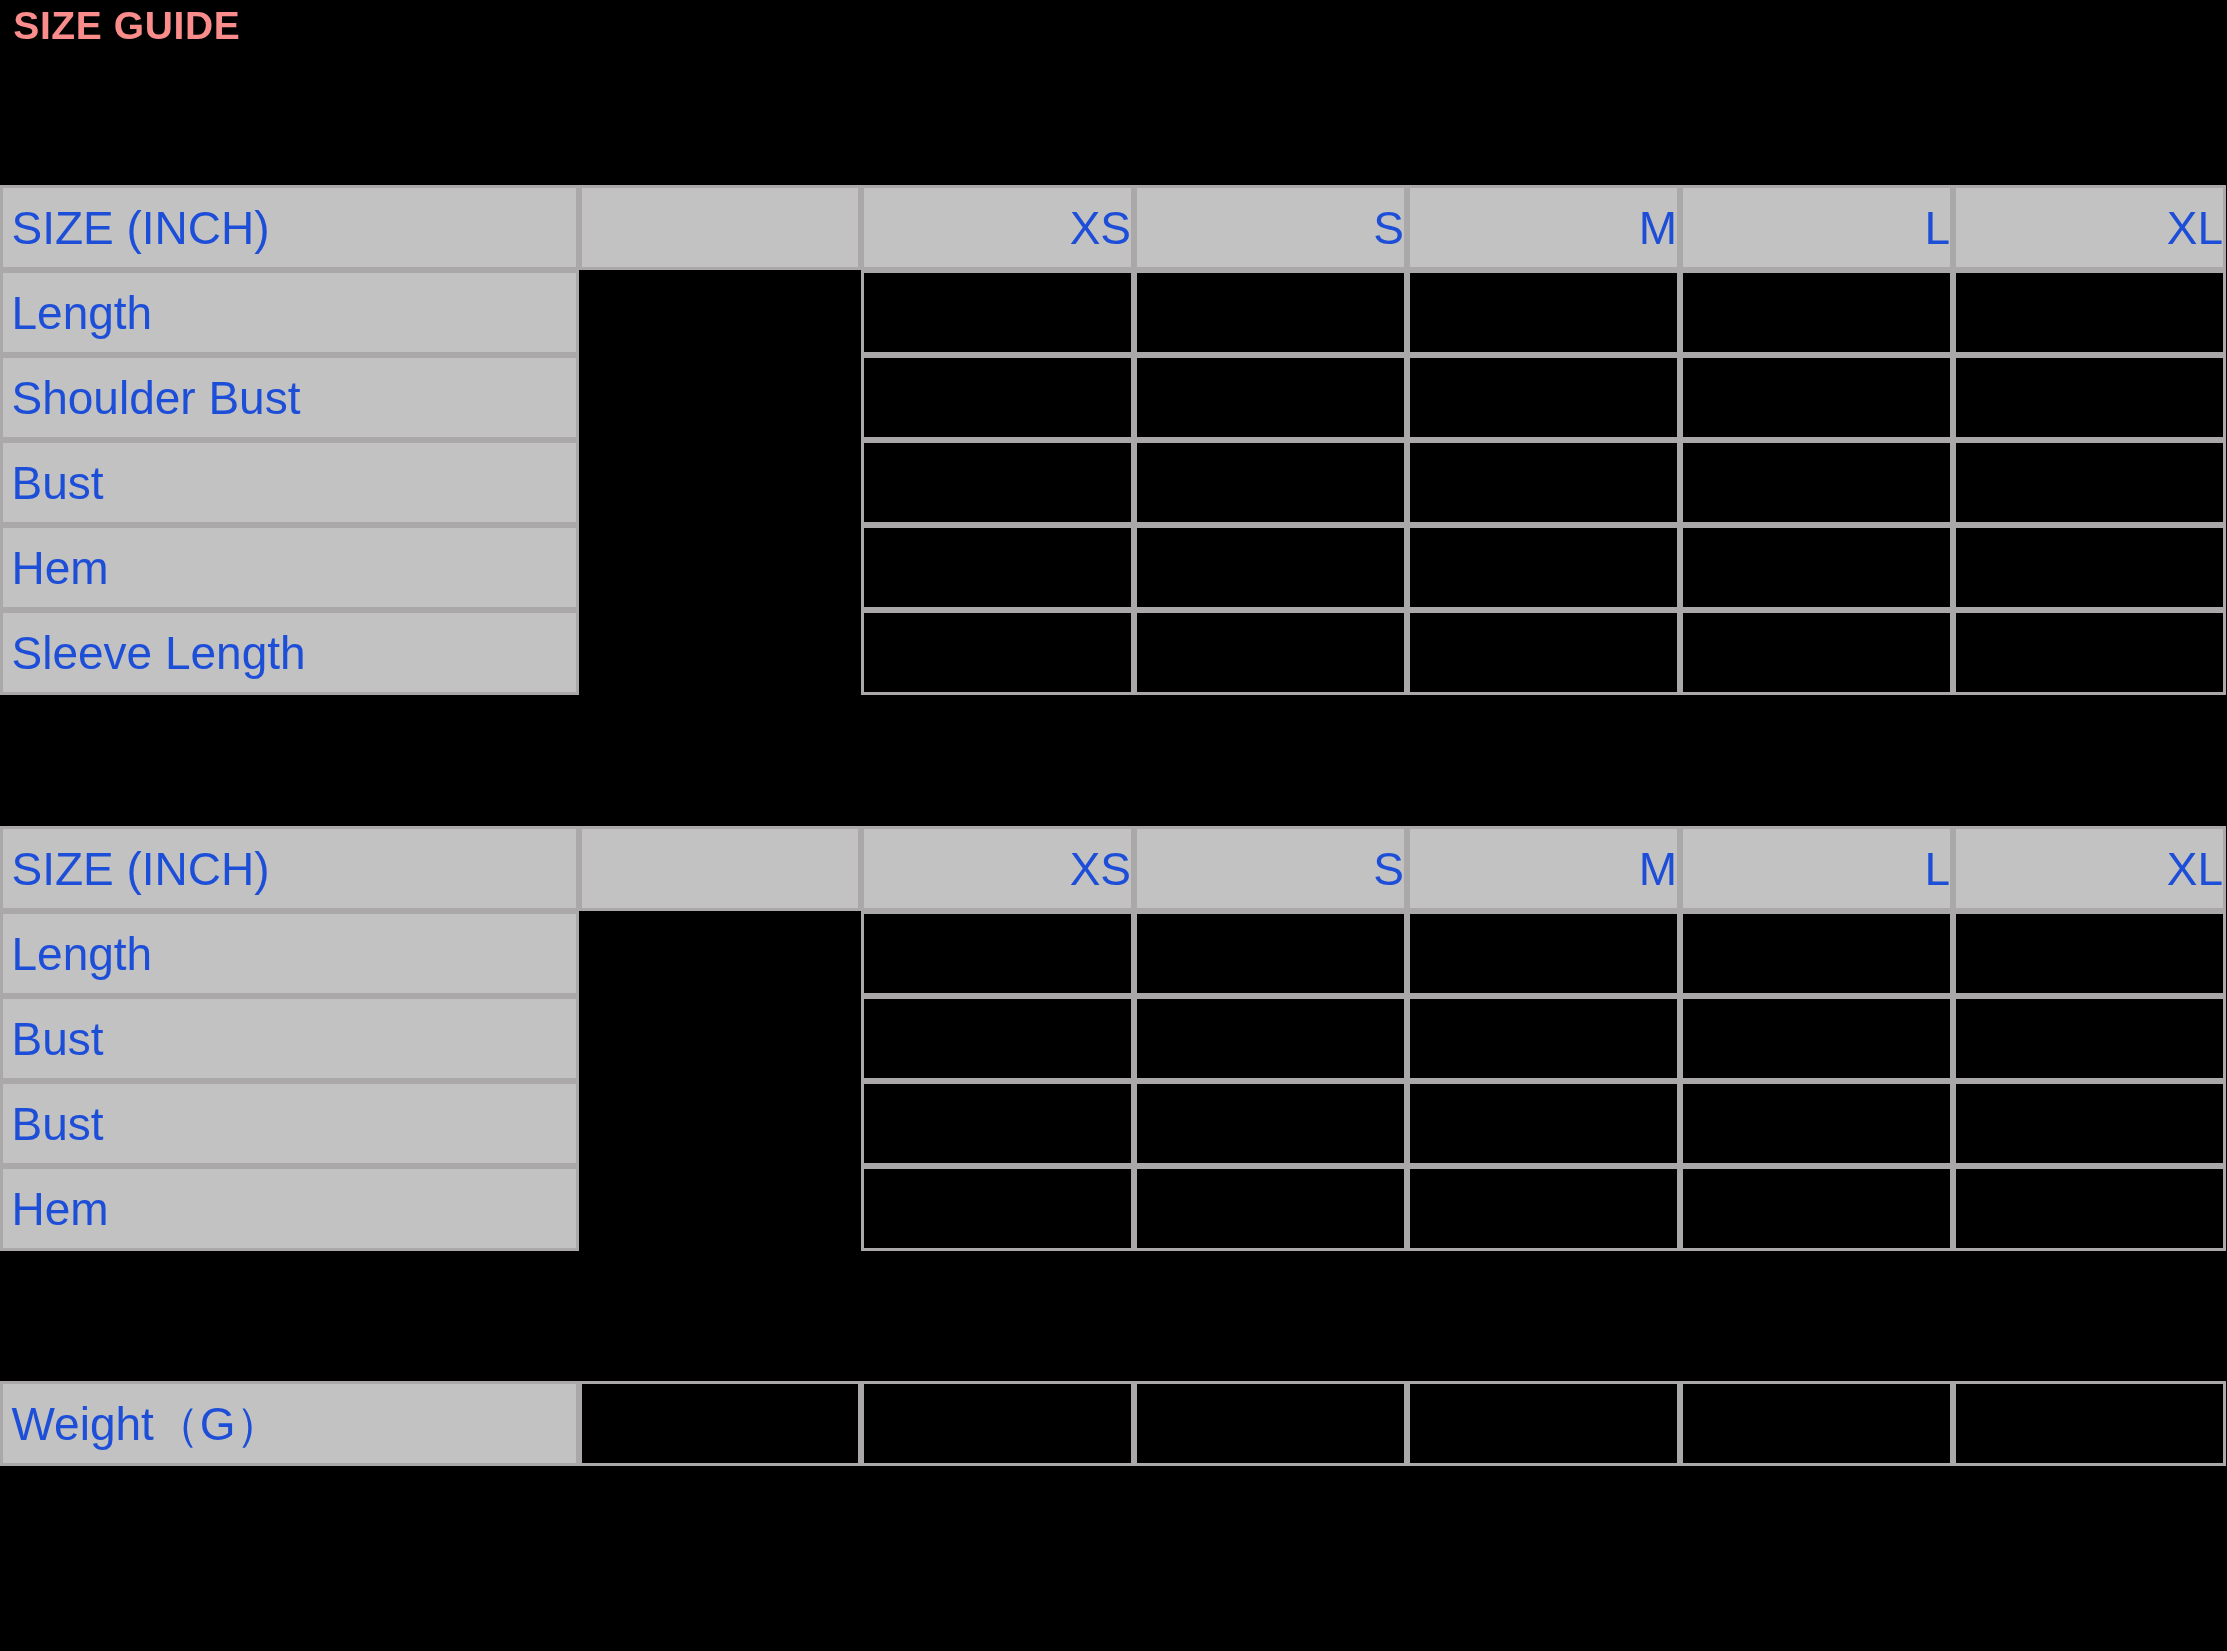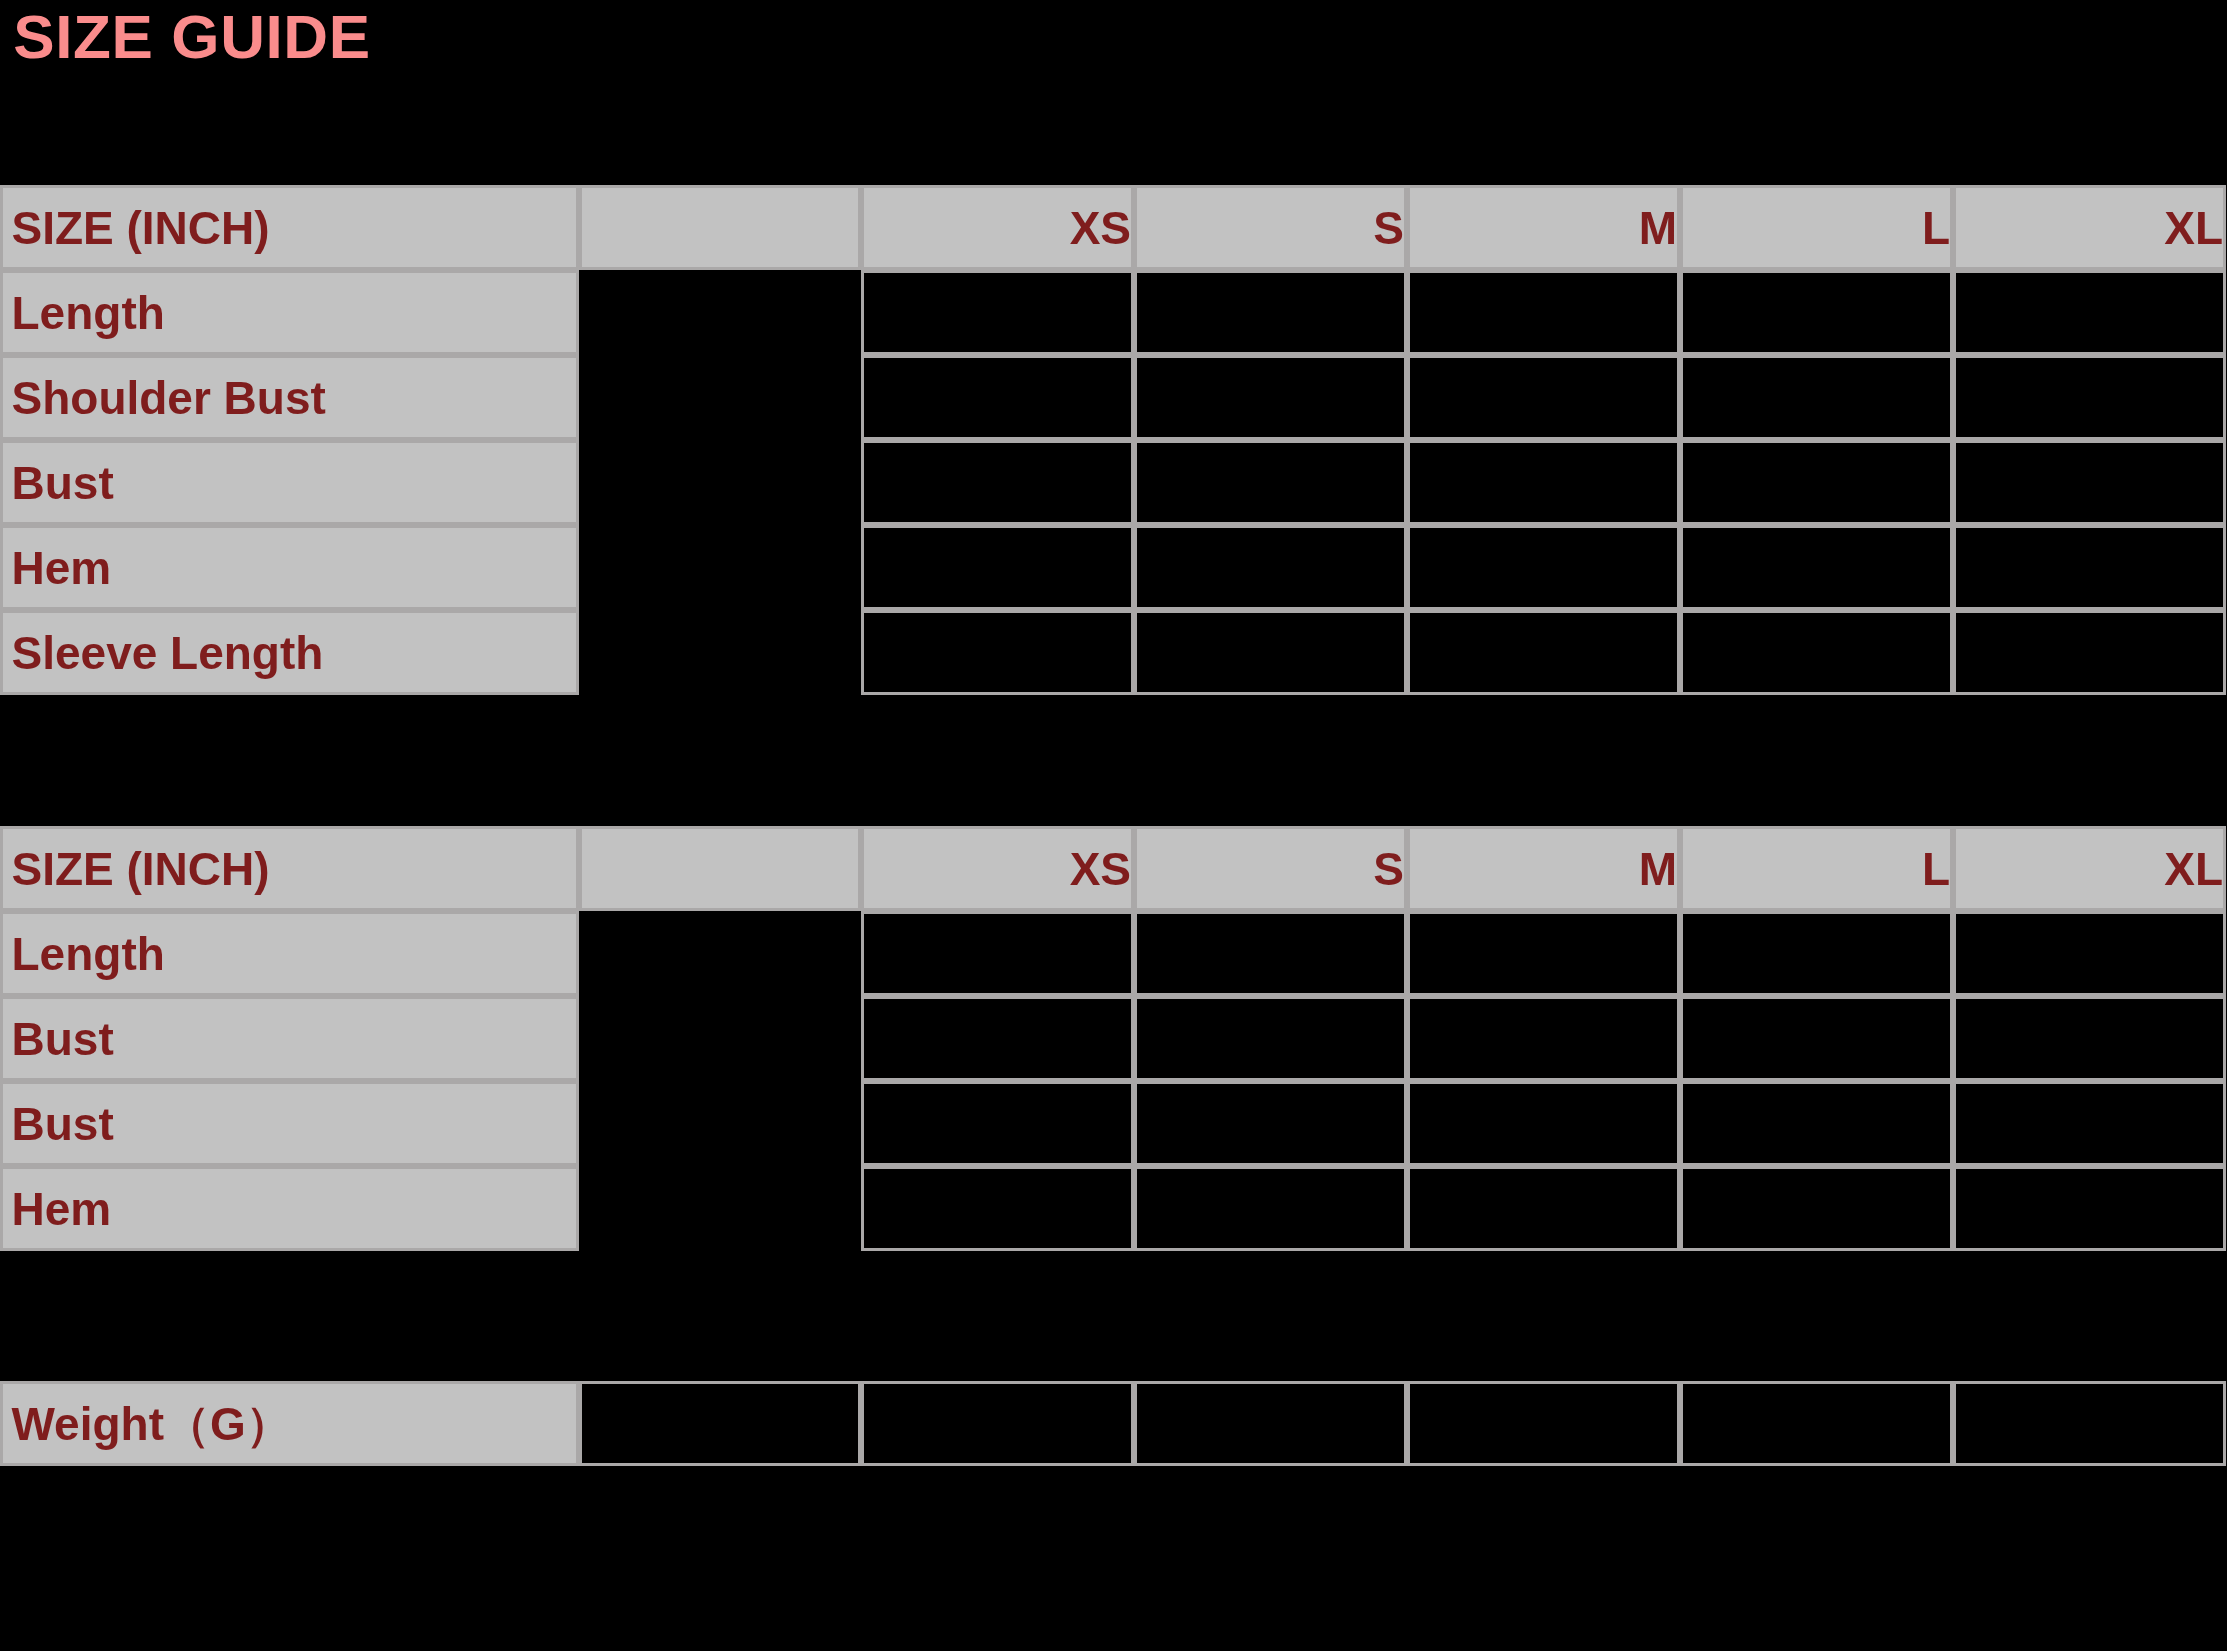--- a/index.html
+++ b/index.html
@@ -20,21 +20,21 @@
     width: 2227px;
     height: 1652px;
     background: #000000;
   }
 
   
   .title {
     position: absolute;
     left: 13.3px;
     top: 6px;
-    font-size: 62px;
+    font-size: 39px;
     font-weight: 700;
     letter-spacing: 0.6px;
     color: #fa8c8c;
     line-height: 1.0;
     white-space: nowrap;
   }
 
   
   .size-table {
     position: absolute;
@@ -48,23 +48,23 @@
     margin: 0;
     border: 3.6px solid #aaa8a8;
     height: 85px;
     vertical-align: middle;
     box-sizing: border-box;
   }
 
   
   .cell-grey {
     background: #c2c2c2;
-    color: #7f1d1d;
+    color: #1d4ed8;
     font-size: 46px;
-    font-weight: 700;
+    font-weight: 400;
     line-height: 1;
     white-space: nowrap;
   }
 
   .cell-grey.label {
     text-align: left;
     padding-left: 8.5px !important;
   }
 
   .cell-grey.centered {

